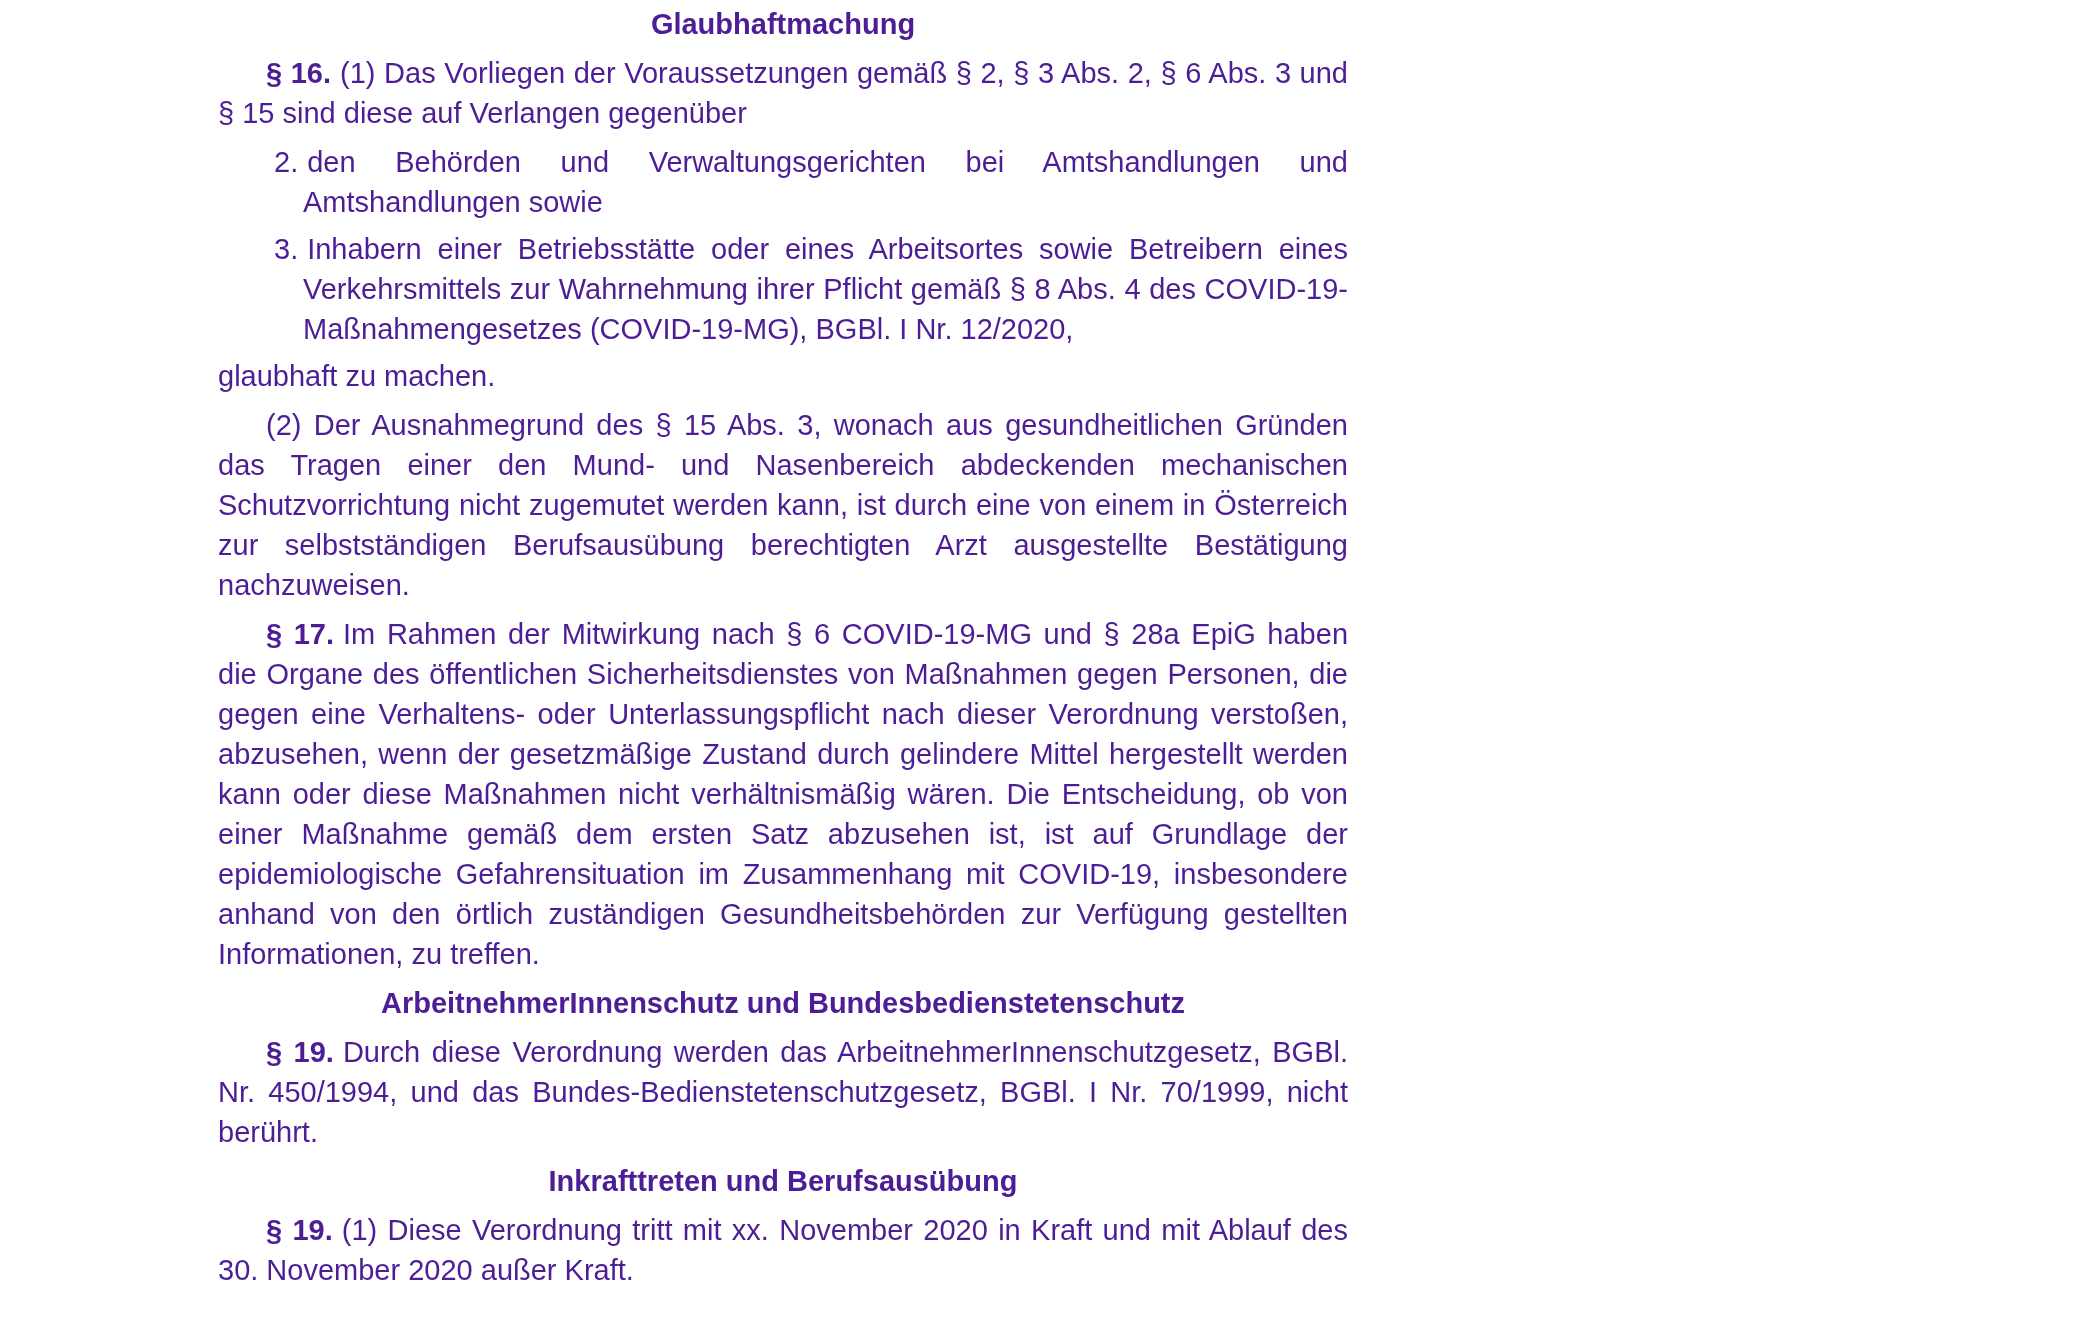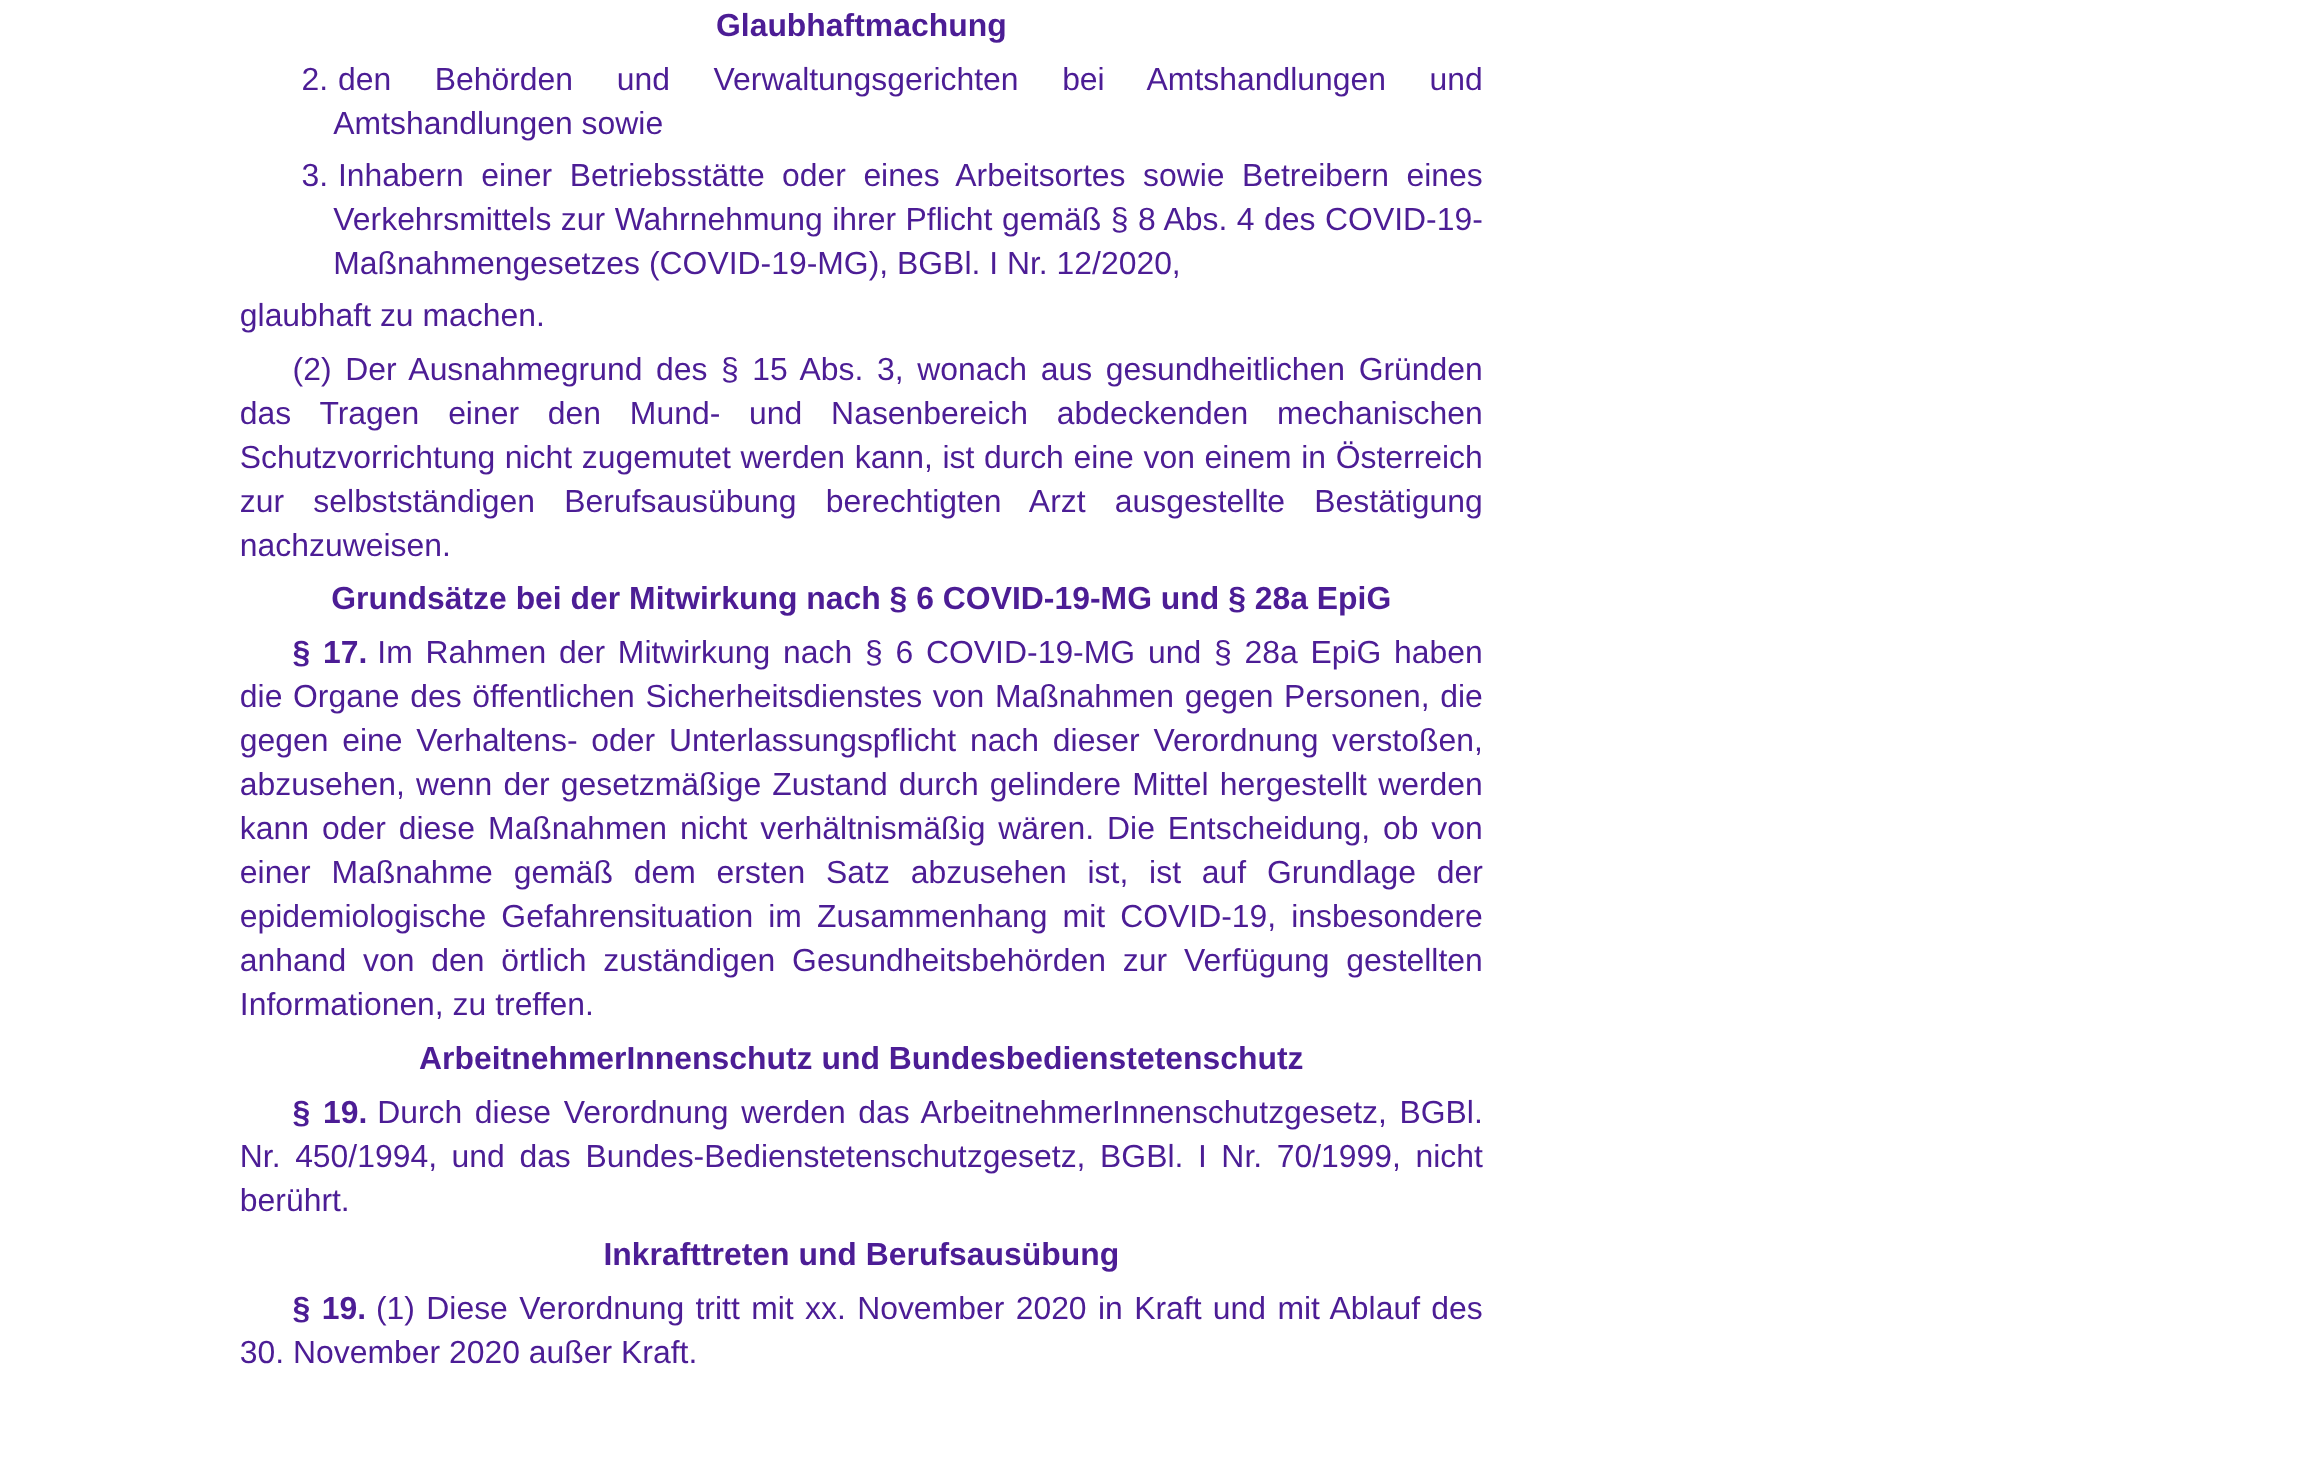--- a/index.html
+++ b/index.html
@@ -58,32 +58,32 @@
   }
 </style>
 </head>
 <body>
 
 <div class="page">
   <div class="column">
 
     <h2 class="heading">Glaubhaftmachung</h2>
 
+    <p class="para indent"><span class="lead">§ 16.</span><span>(1) Das Vorliegen der Voraussetzungen gemäß § 2, § 3 Abs. 2, § 6 Abs. 3 und § 15 sind diese auf Verlangen gegenüber</span></p>
 
 
     <div class="list-item"><span class="num">2.</span><span>den Behörden und Verwaltungsgerichten bei Amtshandlungen und Amtshandlungen sowie</span></div>
 
     <div class="list-item"><span class="num">3.</span><span>Inhabern einer Betriebsstätte oder eines Arbeitsortes sowie Betreibern eines Verkehrsmittels zur Wahrnehmung ihrer Pflicht gemäß § 8 Abs. 4 des COVID-19-Maßnahmengesetzes (COVID-19-MG), BGBl. I Nr. 12/2020,</span></div>
 
     <p class="para noindent">glaubhaft zu machen.</p>
 
     <p class="para indent">(2) Der Ausnahmegrund des § 15 Abs. 3, wonach aus gesundheitlichen Gründen das Tragen einer den Mund- und Nasenbereich abdeckenden mechanischen Schutzvorrichtung nicht zugemutet werden kann, ist durch eine von einem in Österreich zur selbstständigen Berufsausübung berechtigten Arzt ausgestellte Bestätigung nachzuweisen.</p>
 
 
-    <h2 class="heading">Grundsätze bei der Mitwirkung nach § 6 COVID-19-MG und § 28a EpiG</h2>
 
     <p class="para indent"><span class="lead">§ 17.</span><span>Im Rahmen der Mitwirkung nach § 6 COVID-19-MG und § 28a EpiG haben die Organe des öffentlichen Sicherheitsdienstes von Maßnahmen gegen Personen, die gegen eine Verhaltens- oder Unterlassungspflicht nach dieser Verordnung verstoßen, abzusehen, wenn der gesetzmäßige Zustand durch gelindere Mittel hergestellt werden kann oder diese Maßnahmen nicht verhältnismäßig wären. Die Entscheidung, ob von einer Maßnahme gemäß dem ersten Satz abzusehen ist, ist auf Grundlage der epidemiologische Gefahrensituation im Zusammenhang mit COVID-19, insbesondere anhand von den örtlich zuständigen Gesundheitsbehörden zur Verfügung gestellten Informationen, zu treffen.</span></p>
 
     <h2 class="heading">ArbeitnehmerInnenschutz und Bundesbedienstetenschutz</h2>
 
     <p class="para indent"><span class="lead">§ 19.</span><span>Durch diese Verordnung werden das ArbeitnehmerInnenschutzgesetz, BGBl. Nr. 450/1994, und das Bundes-Bedienstetenschutzgesetz, BGBl. I Nr. 70/1999, nicht berührt.</span></p>
 
     <h2 class="heading">Inkrafttreten und Berufsausübung</h2>
 
     <p class="para indent"><span class="lead">§ 19.</span><span>(1) Diese Verordnung tritt mit xx. November 2020 in Kraft und mit Ablauf des 30. November 2020 außer Kraft.</span></p>

